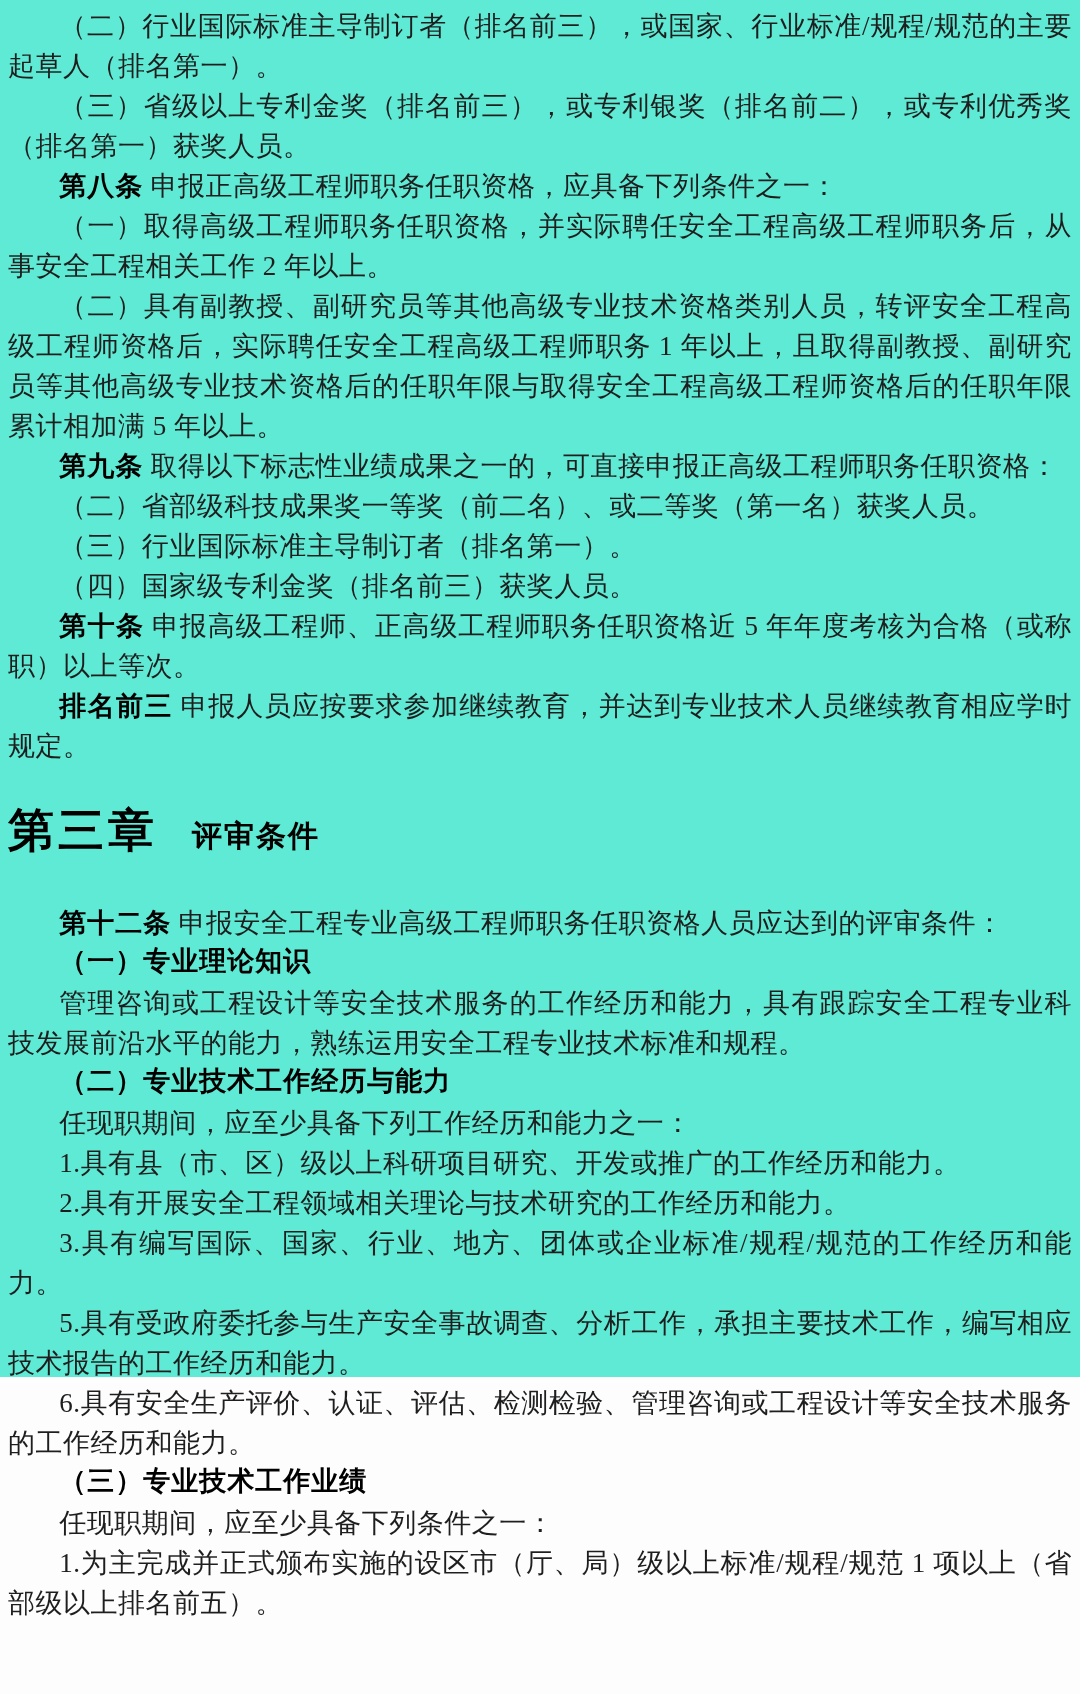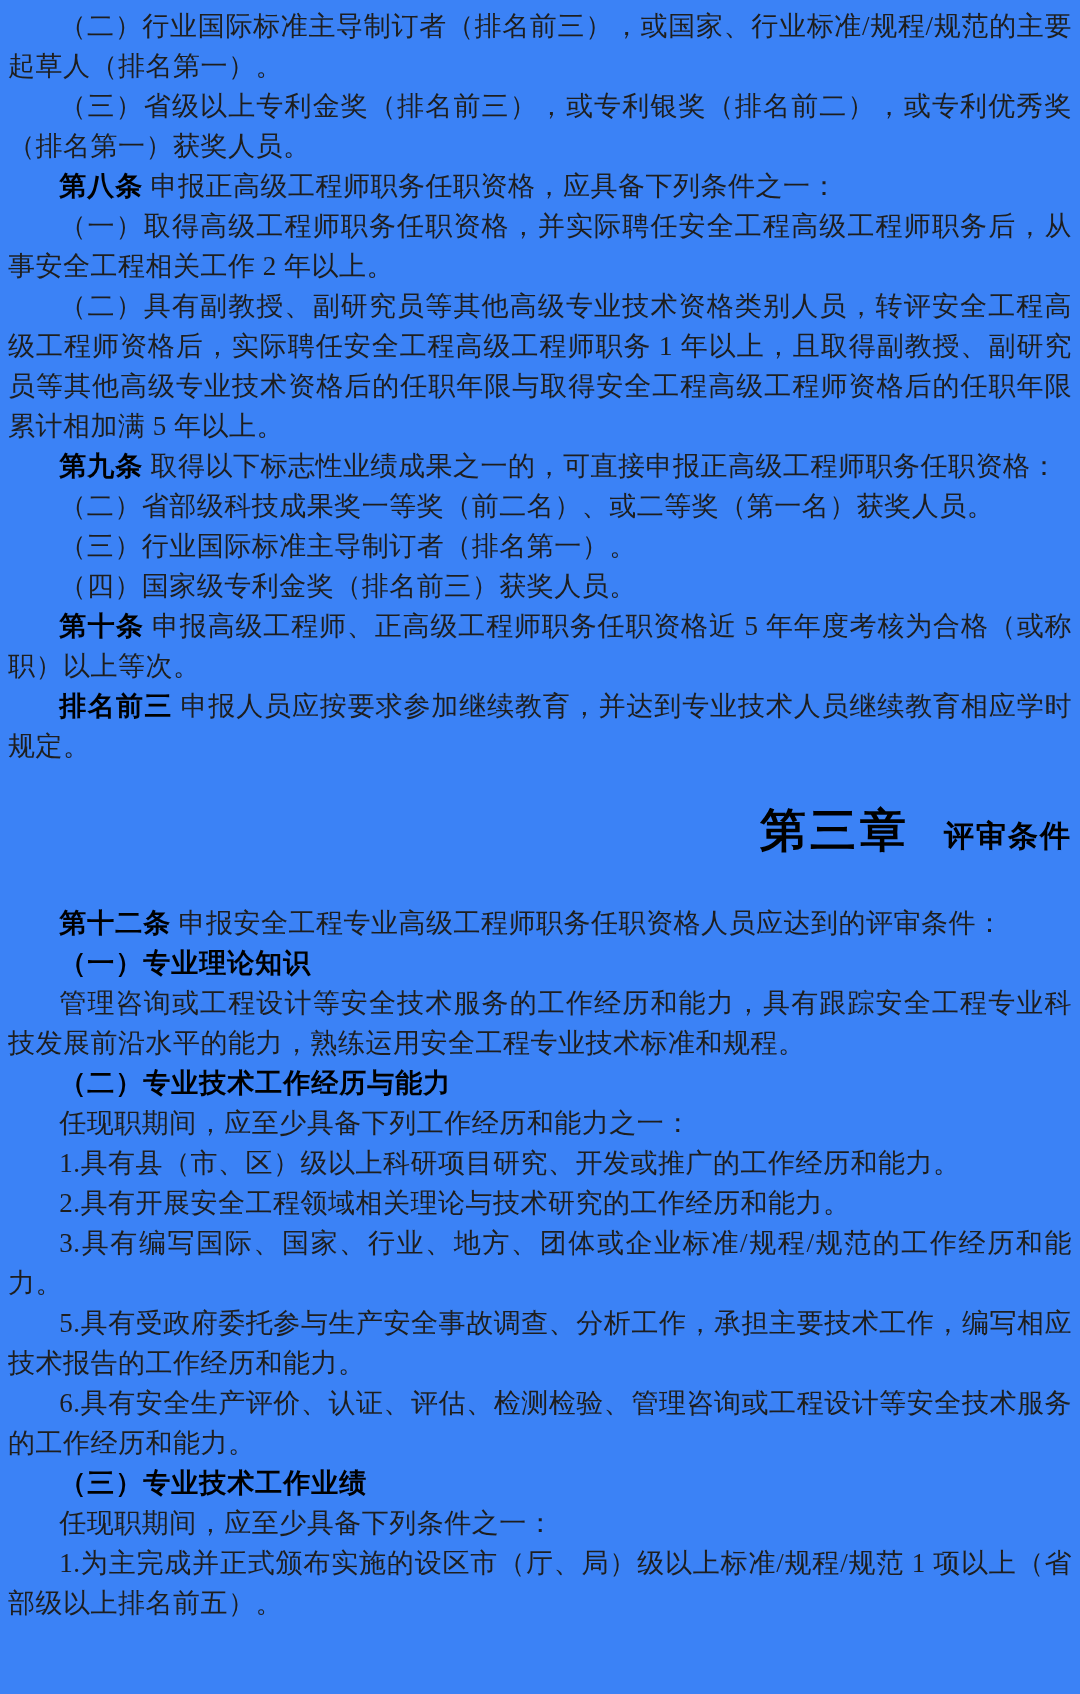--- a/index.html
+++ b/index.html
@@ -6,23 +6,23 @@
     margin: 0;
     padding: 0;
     width: 1080px;
     height: 1694px;
     overflow: hidden;
     background: #fdfdfd;
   }
   .page {
     box-sizing: border-box;
     width: 1080px;
-    height: 1694px;
+    height: 1377px;
     padding: 6px 8px 0 8px;
-    background: #3b82f6;
+    background: #5eead4;
     color: #1e1e1e;
     font-family: "Liberation Serif", "DejaVu Serif", serif;
     font-size: 27px;
     line-height: 40px;
     text-align: justify;
     letter-spacing: 0.5px;
   }
   p.para {
     margin: 0;
     padding: 0;
@@ -34,28 +34,28 @@
     font-family: "Liberation Sans", "DejaVu Sans", sans-serif;
     font-weight: 700;
     color: #000;
     letter-spacing: 1px;
     margin-top: 44px;
   }
   p.subhead {
     margin: 0;
     padding: 0;
     text-indent: 1.9em;
-    font-family: Liberation Serif, serif;
+    font-family: Liberation Mono, monospace;
     font-weight: 700;
     color: #000;
     letter-spacing: 1px;
   }
   .chapter {
     margin: 44px 0 46px 0;
-    text-align: right;
+    text-align: left;
     text-indent: 0;
     white-space: nowrap;
   }
   .chapter .chapter-number {
     font-family: "Liberation Sans", "DejaVu Sans", sans-serif;
     font-weight: 700;
     font-size: 46px;
     color: #000;
     letter-spacing: 4px;
     vertical-align: baseline;

